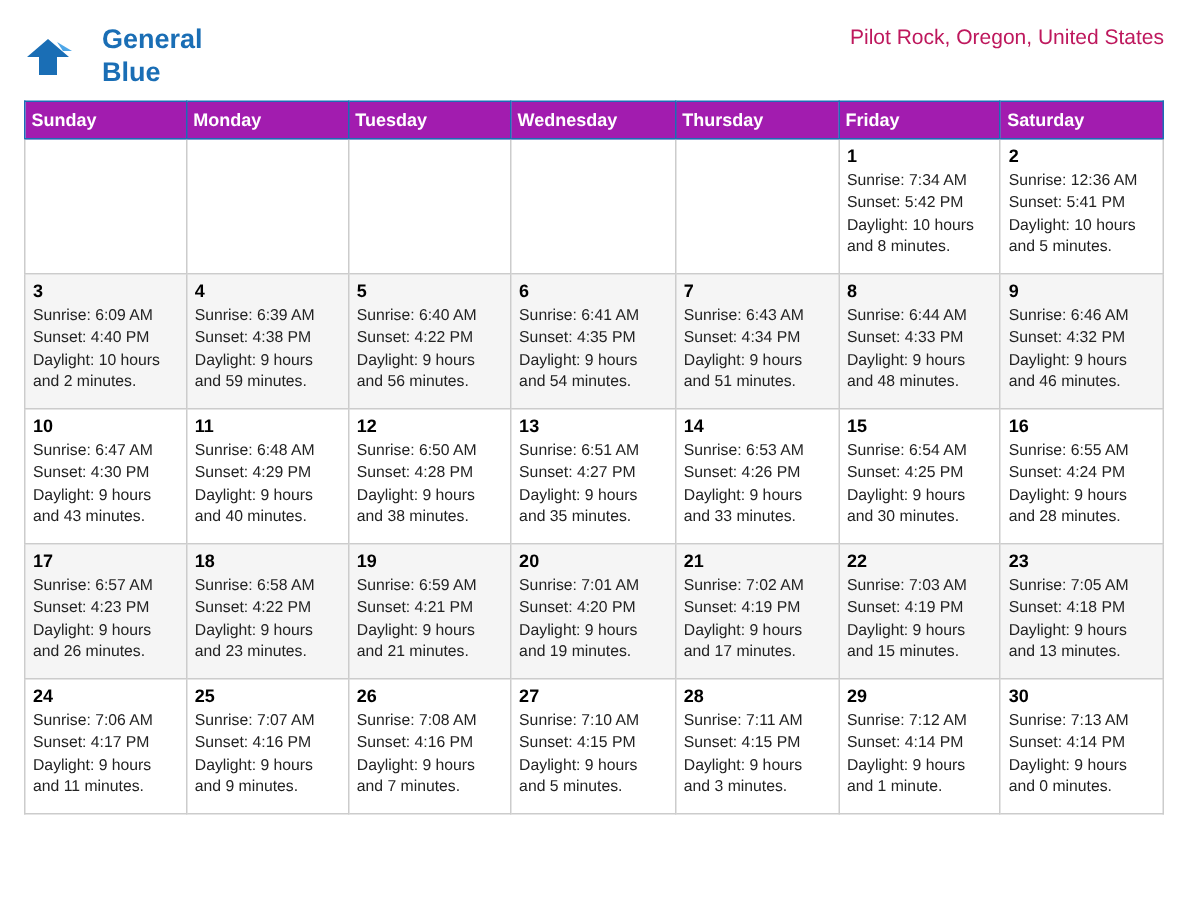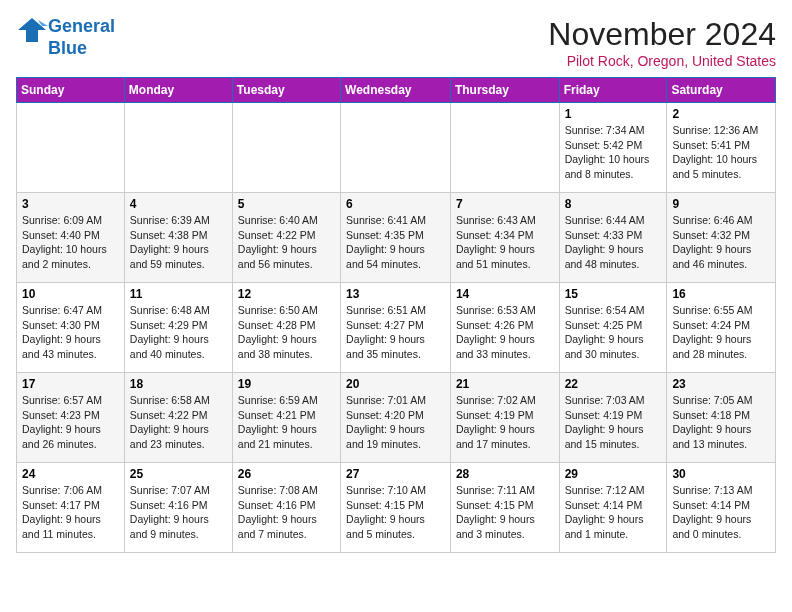--- a/index.html
+++ b/index.html
@@ -11,21 +11,22 @@
       padding: 16px;
     }
     .header {
       display: flex;
       justify-content: space-between;
       align-items: flex-start;
       margin-bottom: 8px;
     }
     .logo {
       display: flex;
-      gap: 0;
+      align-items: center;
+      gap: 20px;
     }
     .logo-text {
       font-size: 18px;
       font-weight: bold;
       line-height: 1.2;
     }
     .logo-text span { color: #1a6eb5; }
     .logo-bird {
       width: 32px;
       height: 28px;
@@ -87,21 +88,20 @@
     <svg class="logo-bird" viewBox="0 0 32 28">
       <polygon points="16,2 30,14 22,14 22,26 10,26 10,14 2,14" fill="#1a6eb5"></polygon>
       <polygon points="22,4 32,10 26,10" fill="#4da6e8"></polygon>
     </svg>
     <div class="logo-text">
       <div><span>General</span></div>
       <div><span>Blue</span></div>
     </div>
   </div>
   <div class="title-block">
-    <div class="month-title">November 2024</div>
     <div class="location">Pilot Rock, Oregon, United States</div>
   </div>
 </div>
 
 <table class="calendar">
   <thead>
     <tr id="weekday-header">
         <th>Sunday</th>
         <th>Monday</th>
         <th>Tuesday</th>

